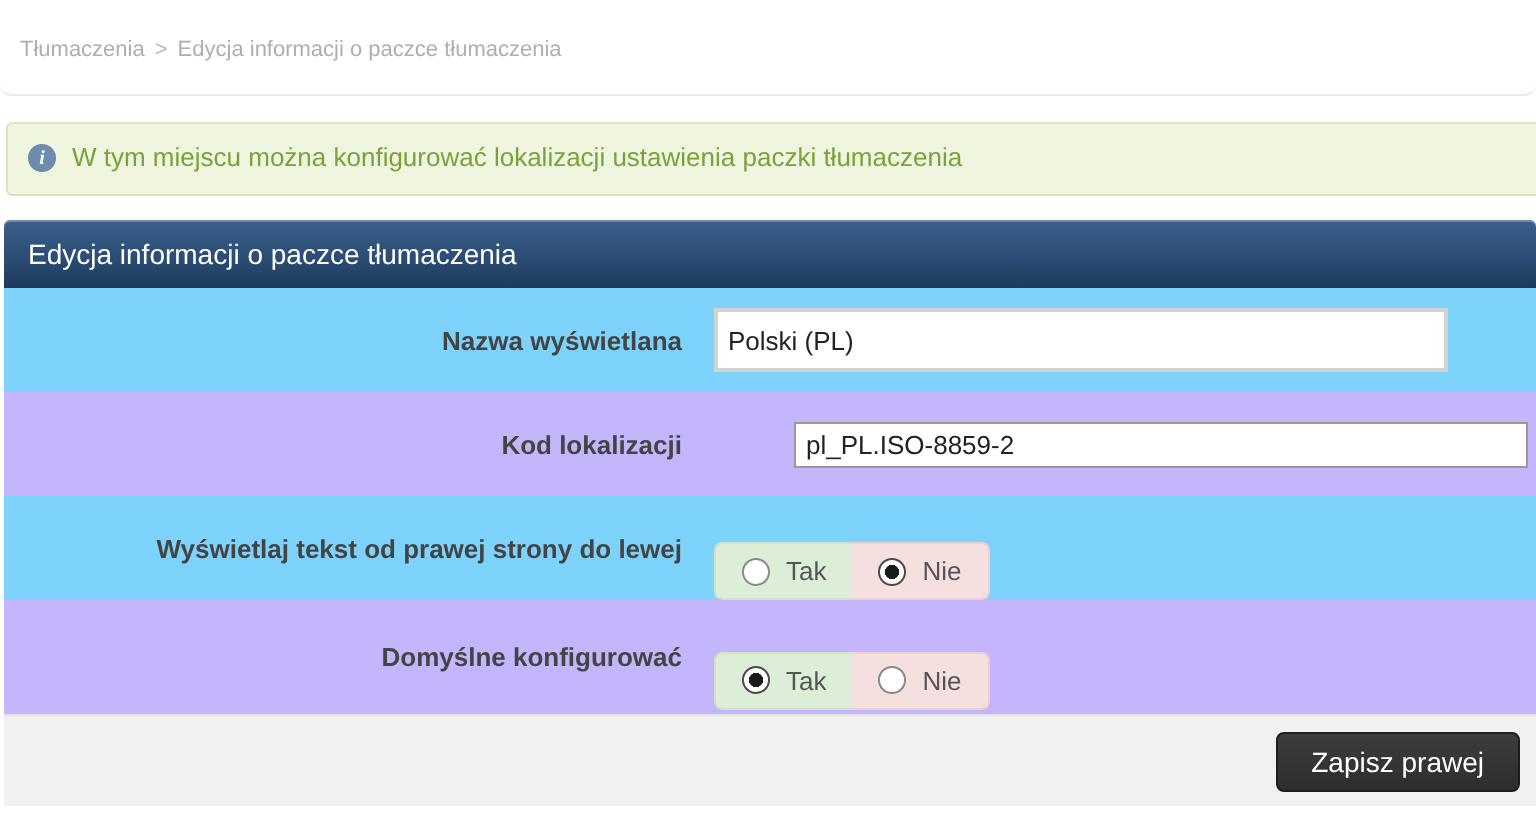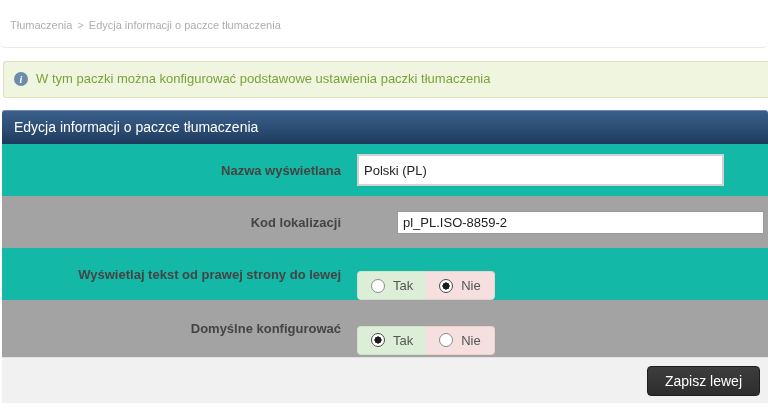--- a/index.html
+++ b/index.html
@@ -21,22 +21,22 @@
     display: flex; align-items: center; justify-content: center; }
   .info-text { font-size: 13px; line-height: 18px; color: #7aa23a; }
 
   
   .panel { margin-left: 2px; }
   .panel-header { height: 34px; line-height: 34px; padding-left: 12px;
     background: linear-gradient(to bottom, #3a608c 0%, #2c4d74 55%, #1d3a5c 100%);
     box-shadow: inset 0 1px 0 rgba(255,255,255,0.28);
     border-radius: 3px 3px 0 0; color: #ffffff; font-size: 14px; }
 
-  .form-row { display: flex; align-items: center; min-height: 52px; background: #a3a3a3; }
-  .form-row.alt { background: #14b8a6; align-items: center; }
+  .form-row { display: flex; align-items: center; min-height: 52px; background: #c4b5fd; }
+  .form-row.alt { background: #7dd3fc; align-items: center; }
   .form-row.last { min-height: 57px; }
   .row-label { width: 355px; text-align: right; padding-right: 16px;
     font-size: 13px; font-weight: bold; color: #444444; }
   .row-control { flex: 1; }
 
   .text-input { width: 367px; height: 23px; font-size: 13px; color: #222222;
     padding: 2px 5px; background: #ffffff;
     font-family: "Liberation Sans", sans-serif; }
   .text-input.hl { border: 2px solid #d2d2d2; height: 32px; }
   .text-input.plain { border: 1px solid #999999; margin-left: 40px; }
@@ -67,21 +67,21 @@
 
 <div class="breadcrumb-bar">
   <span class="breadcrumb">
     <span>Tłumaczenia</span><span class="sep">&gt;</span><span>Edycja informacji o paczce tłumaczenia</span>
   </span>
 </div>
 
 <div class="info-box">
   <span class="info-icon">i</span>
   <div class="info-text">
-    <div>W tym paczki można konfigurować podstawowe ustawienia paczki tłumaczenia</div>
+    <div>W tym miejscu można konfigurować lokalizacji ustawienia paczki tłumaczenia</div>
   </div>
 </div>
 
 <div class="panel">
   <div class="panel-header">Edycja informacji o paczce tłumaczenia</div>
 
   <div class="form-row alt">
     <div class="row-label">Nazwa wyświetlana</div>
     <div class="row-control">
       <input type="text" class="text-input hl" value="Polski (PL)" style="">
@@ -121,15 +121,15 @@
         </label>
         <label class="radio-opt no">
           <input type="radio" name="default" style="">
           <span>Nie</span>
         </label>
       </span>
     </div>
   </div>
 
   <div class="panel-footer">
-    <button class="save-button">Zapisz lewej</button>
+    <button class="save-button">Zapisz prawej</button>
   </div>
 </div>
 
 </body></html>

